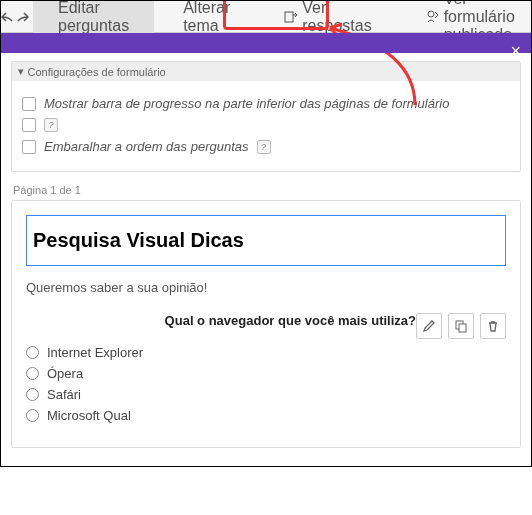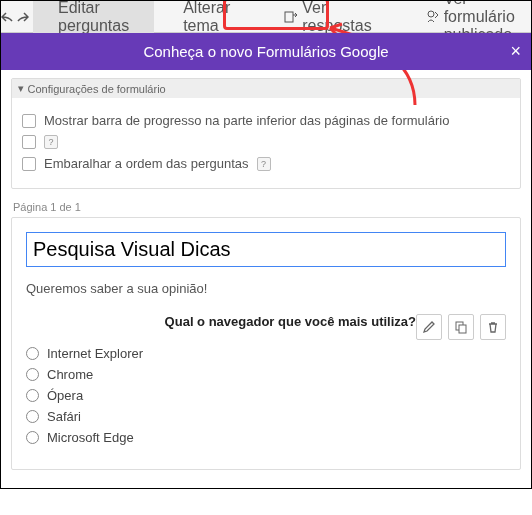--- a/index.html
+++ b/index.html
@@ -15,28 +15,28 @@
   .highlight-arrow { position: absolute; pointer-events: none; }
   
   .banner { background: #673ab7; color: #fff; text-align: center; padding: 10px 0; font-size: 15px; position: relative; }
   .banner-close { position: absolute; right: 10px; top: 8px; color: #fff; font-size: 18px; cursor: pointer; }
   
   .content { padding: 8px 10px; }
   
   .settings-panel { border: 1px solid #ddd; border-radius: 2px; margin-bottom: 12px; }
   .settings-header { background: #eee; padding: 3px 6px; font-size: 11px; color: #666; display: flex; align-items: center; gap: 4px; cursor: pointer; }
   .settings-body { padding: 8px 10px 10px; }
-  .setting-row { display: flex; align-items: center; gap: 8px; margin: 7px 0; font-size: 13px; color: #555; }
+  .setting-row { display: flex; align-items: center; gap: 8px; margin: 7px 0; font-size: 13px; color: #555; font-style: italic; }
   .chk { width: 14px; height: 14px; border: 1px solid #aaa; border-radius: 2px; background: #fff; cursor: pointer; flex-shrink: 0; }
   .help { width: 14px; height: 14px; border: 1px solid #bbb; border-radius: 2px; font-size: 9px; display: inline-flex; align-items: center; justify-content: center; color: #888; background: #f5f5f5; }
   
   .page-label { font-size: 11px; color: #888; margin: 4px 0 4px 2px; }
   
   .form-card { border: 1px solid #ddd; border-radius: 2px; padding: 14px 14px 18px; margin-bottom: 10px; }
-  .title-input { width: 100%; border: 1px solid #4285f4; padding: 5px 6px; font-size: 20px; font-weight: normal; color: #000; outline: none; }
+  .title-input { width: 100%; border: 1px solid #4285f4; padding: 13px 6px; font-size: 20px; font-weight: bold; color: #000; outline: none; }
   .desc { margin: 14px 0 18px; color: #555; font-size: 13px; }
   
   .question-row { display: flex; align-items: flex-start; text-align: right; }
   .question-text { font-weight: bold; font-size: 13px; color: #222; flex: 1; }
   .q-actions { display: flex; gap: 6px; }
   .q-action { width: 26px; height: 26px; border: 1px solid #ccc; border-radius: 2px; display: flex; align-items: center; justify-content: center; cursor: pointer; color: #666; background: #fff; }
   
   .options { margin-top: 2px; }
   .opt { display: flex; align-items: center; gap: 8px; margin: 6px 0; font-size: 13px; color: #444; }
   .radio { width: 13px; height: 13px; border: 1px solid #888; border-radius: 50%; background: #fff; cursor: pointer; flex-shrink: 0; }
@@ -87,21 +87,20 @@
 
   <div class="highlight-box" style="left:222px; top:-3px; width:106px; height:32px;"></div>
 </div>
 
 <svg class="highlight-arrow" style="left:320px; top:20px;" width="110" height="90">
   <path d="M95 85 Q95 30 10 8" fill="none" stroke="#e33" stroke-width="3"></path>
   <path d="M10 8 L22 4 M10 8 L20 18" fill="none" stroke="#e33" stroke-width="3"></path>
 </svg>
 
 <div class="banner">
-  <span>Conheça o novo Formulários Google</span>
   <span class="banner-close">×</span>
 </div>
 
 <div class="content">
 
   <div class="settings-panel">
     <div class="settings-header">
       <span>▾</span>
       <span>Configurações de formulário</span>
     </div>
@@ -150,30 +149,26 @@
       </div>
     </div>
 
     <div class="options">
       <div class="opt">
         <span class="radio"></span>
         <span>Internet Explorer</span>
       </div>
       <div class="opt">
         <span class="radio"></span>
-        <span>Chrome</span>
-      </div>
-      <div class="opt">
-        <span class="radio"></span>
         <span>Ópera</span>
       </div>
       <div class="opt">
         <span class="radio"></span>
         <span>Safári</span>
       </div>
       <div class="opt">
         <span class="radio"></span>
-        <span>Microsoft Edge</span>
+        <span>Microsoft Qual</span>
       </div>
     </div>
   </div>
 
 </div>
 
 </body></html>

